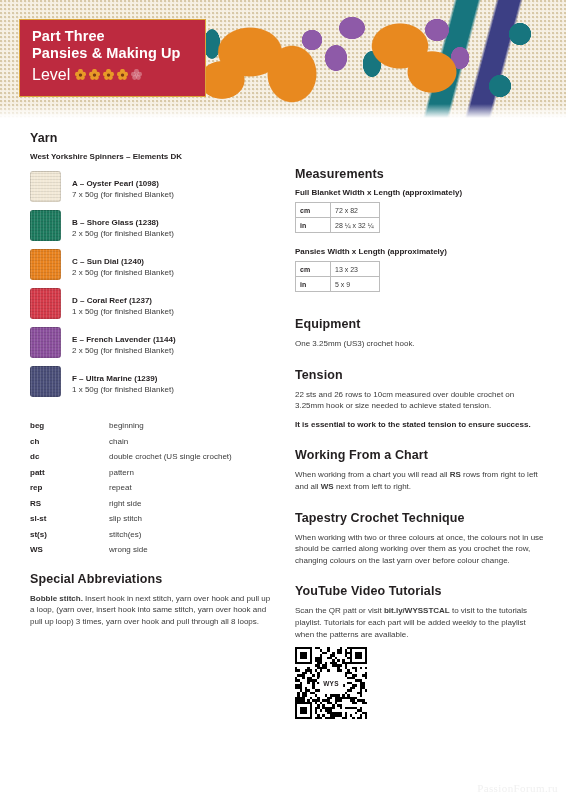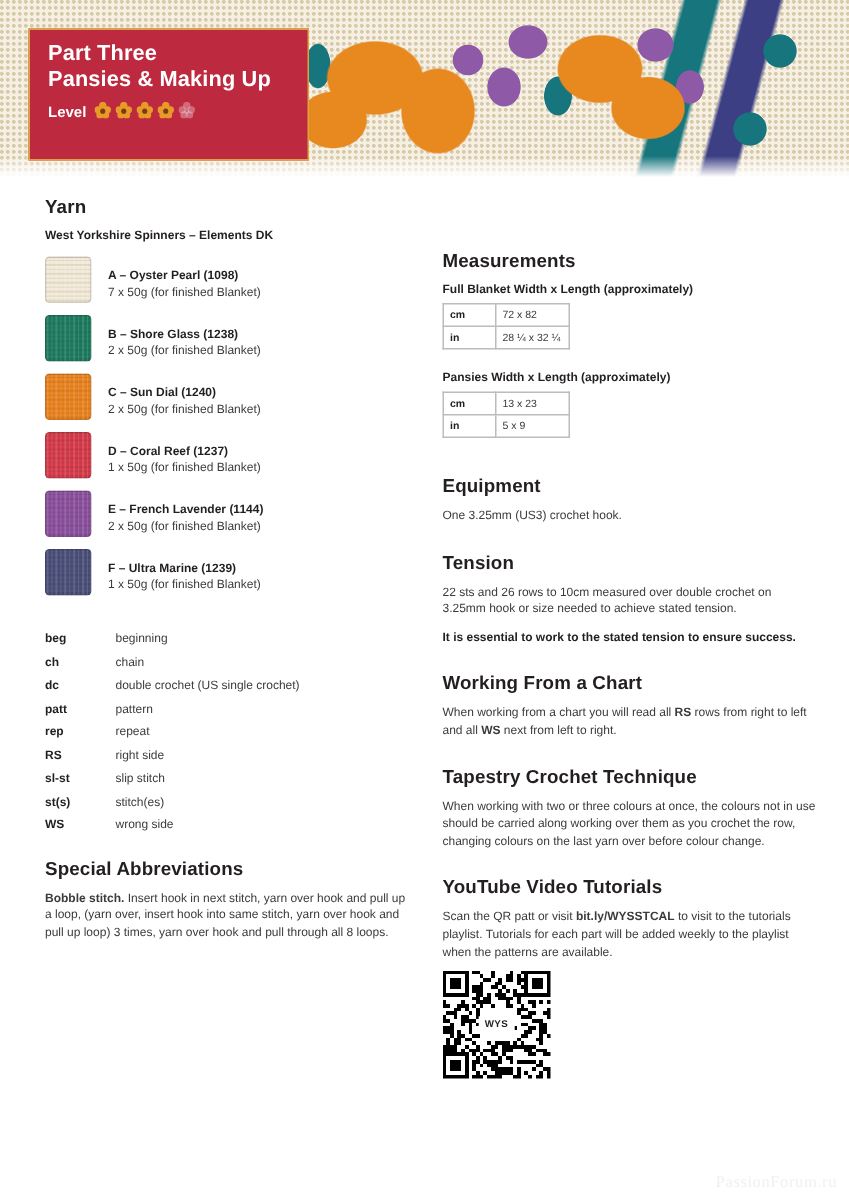--- a/index.html
+++ b/index.html
@@ -43,32 +43,32 @@
       auto,
       4px 4px;
   }
   .hero-fade{
     position:absolute;left:0;bottom:0;width:566px;height:14px;
     background:linear-gradient(#ffffff00,#ffffff);
   }
 
   
   .banner{
-    position:absolute;left:19px;top:19px;width:187px;height:88px;
+    position:absolute;left:19px;top:19px;width:187px;height:78px;
     background:#bd2a3f;
     border:1.5px solid #dba43a;
     box-sizing:border-box;
     padding:8px 0 0 12px;
   }
   .banner-line{
     color:#ffffff;font-weight:bold;font-size:14.5px;line-height:16.5px;
     letter-spacing:.1px;
   }
   .level-row{display:flex;align-items:center;margin-top:5px;}
-  .level-label{color:#ffffff;font-weight:bold;font-size:10px;margin-right:5px;}
+  .level-label{color:#ffffff;font-weight:normal;font-size:16px;margin-right:5px;}
   .flower{width:11px;height:11px;margin-right:3px;position:relative;display:inline-block;}
   .flower svg{display:block;}
 
   
   .col-left{position:absolute;left:30px;top:131px;width:245px;}
   .col-right{position:absolute;left:295px;top:131px;width:250px;margin-top:36px;}
 
   h2.sec{
     font-size:12.5px;font-weight:bold;color:#231f20;
     margin:0 0 7px 0;letter-spacing:.1px;
@@ -86,21 +86,21 @@
     border:1px solid rgba(0,0,0,.12);box-sizing:border-box;
     background-image:
       repeating-linear-gradient(90deg, rgba(255,255,255,.13) 0 1px, transparent 1px 3px),
       repeating-linear-gradient(0deg, rgba(0,0,0,.08) 0 1px, transparent 1px 3px);
   }
   .yarn-txt{padding-top:4px;}
   .yarn-name{font-size:8px;font-weight:bold;color:#231f20;line-height:11px;}
   .yarn-qty{font-size:8px;color:#3b3b3b;line-height:11px;}
 
   
-  .abbr-row{display:flex;margin-bottom:6.5px;}
+  .abbr-row{display:flex;margin-bottom:6.5px;gap:32px;}
   .abbr-key{width:47px;flex:0 0 47px;font-size:8px;font-weight:bold;color:#231f20;}
   .abbr-val{font-size:8px;color:#3b3b3b;}
 
   
   .tbl-cap{font-size:8px;font-weight:bold;color:#231f20;margin:0 0 5px 0;}
   table.meas{
     border-collapse:collapse;width:85px;margin:0 0 14px 0;
     table-layout:fixed;
   }
   table.meas td{

